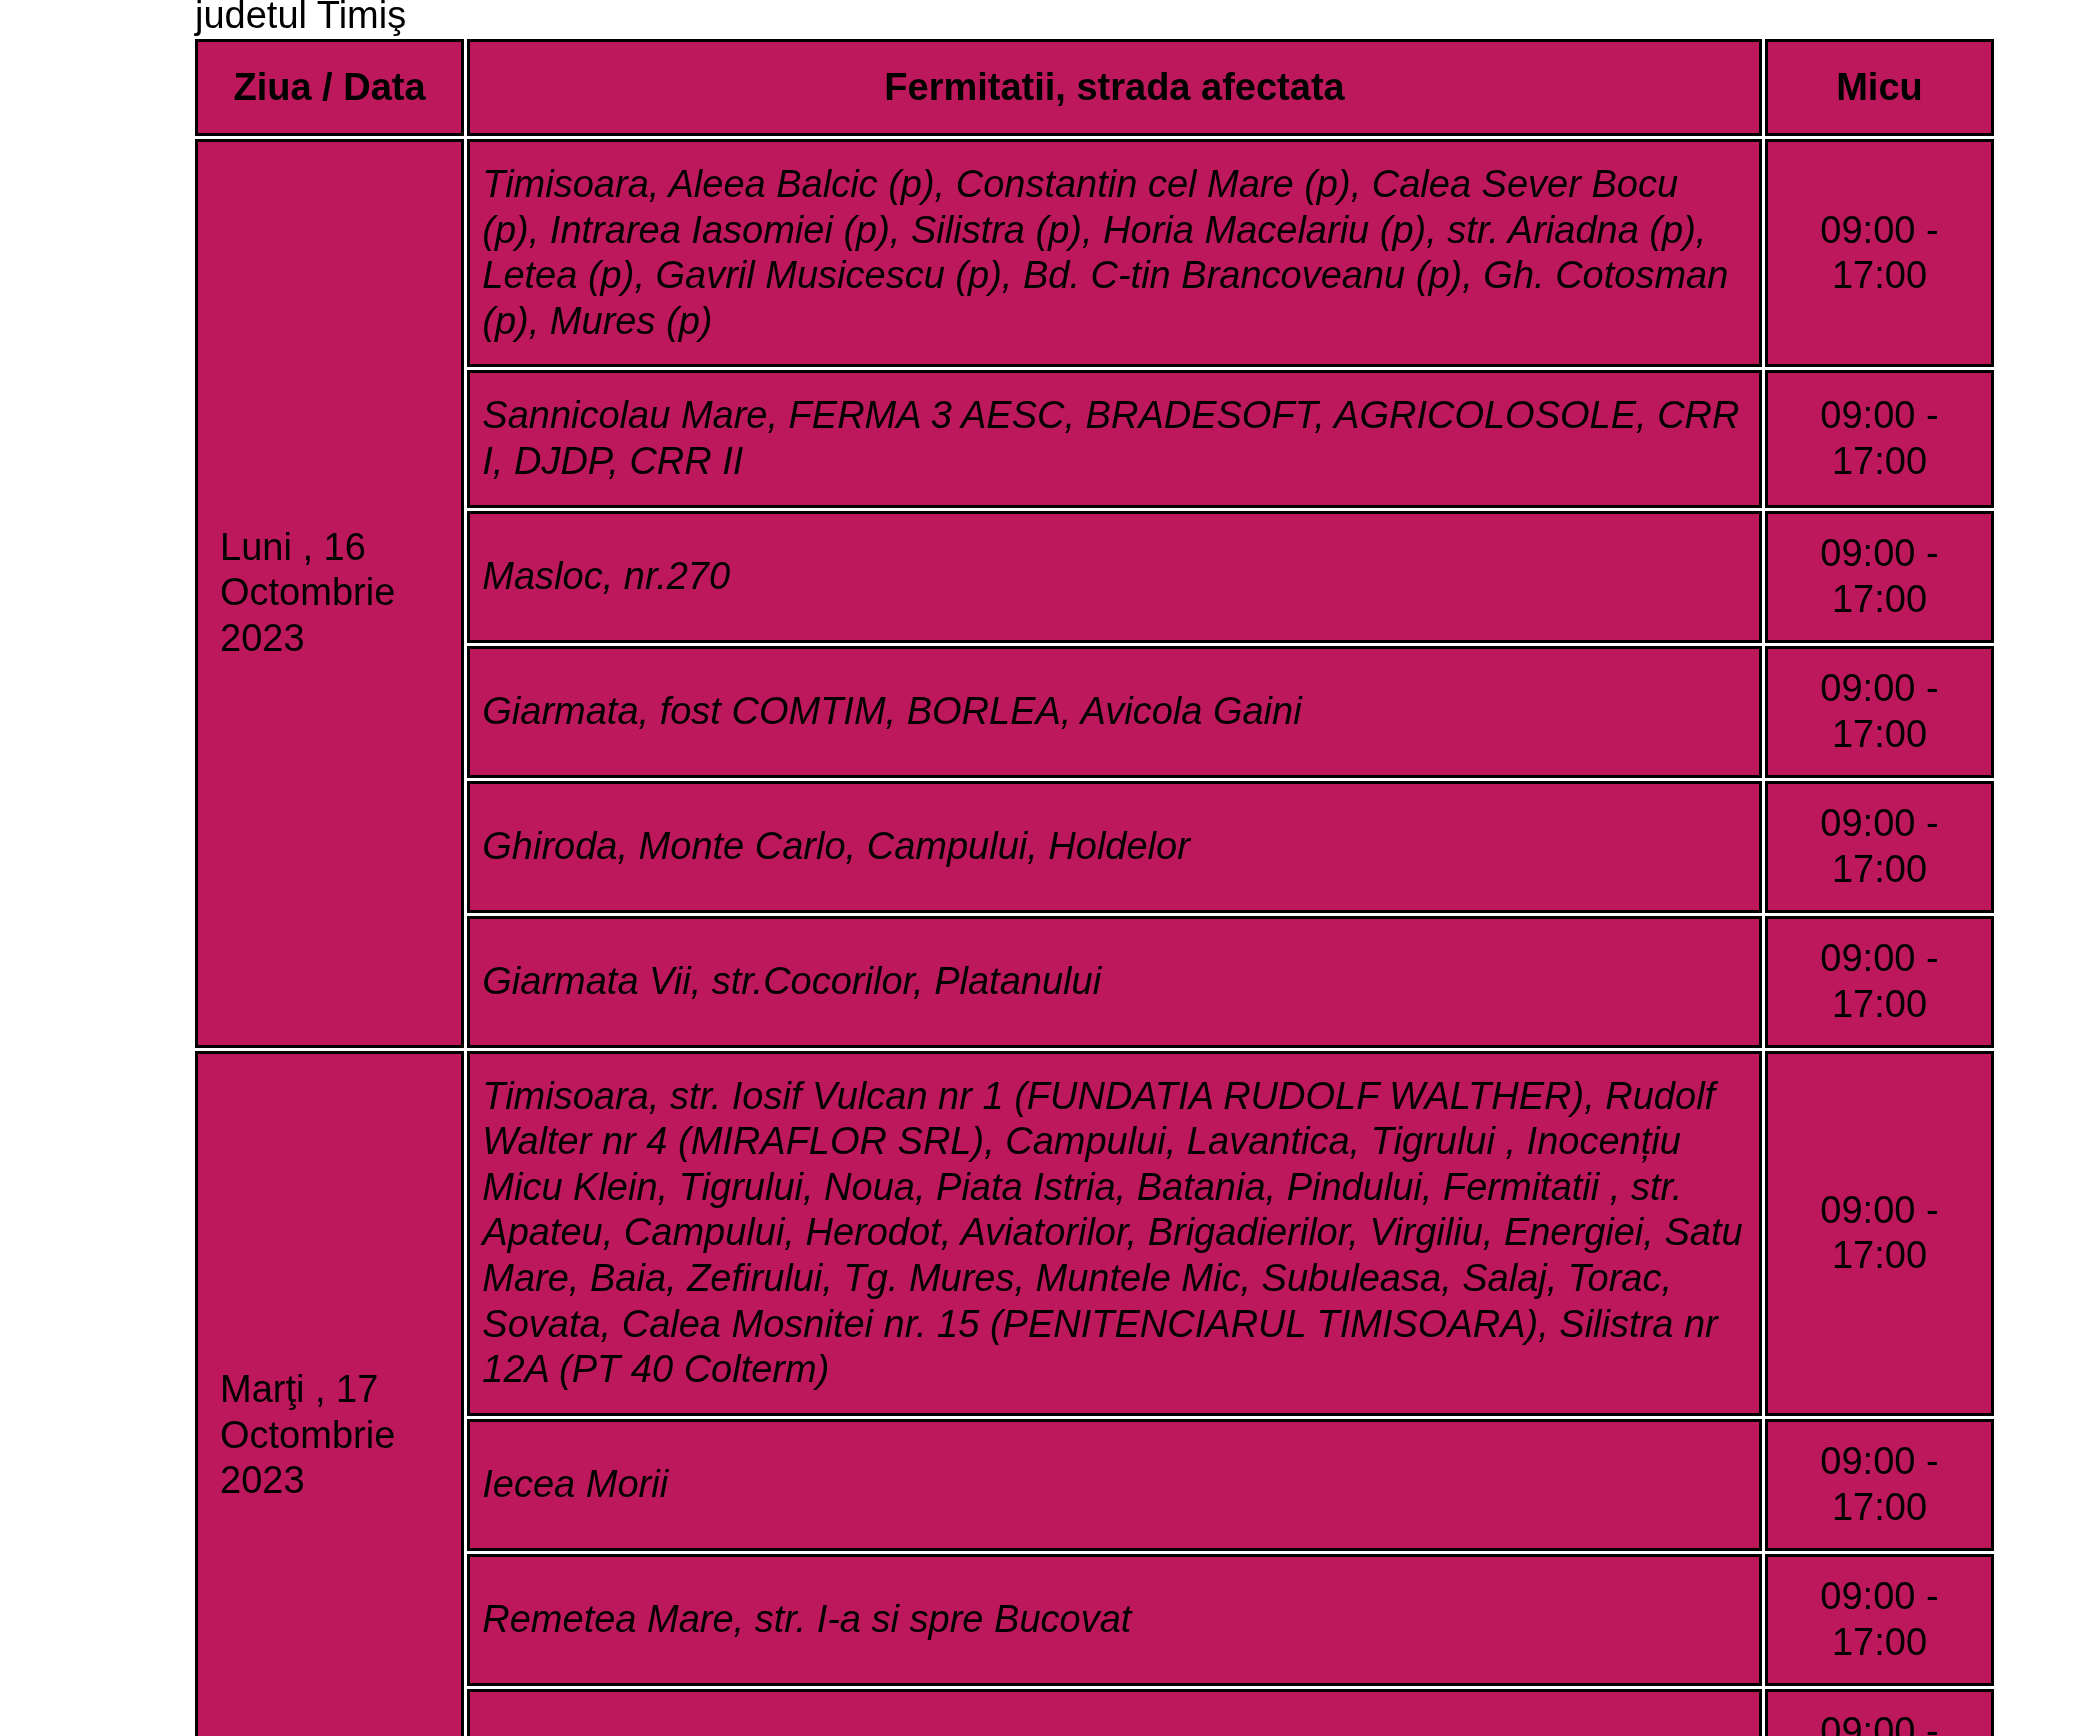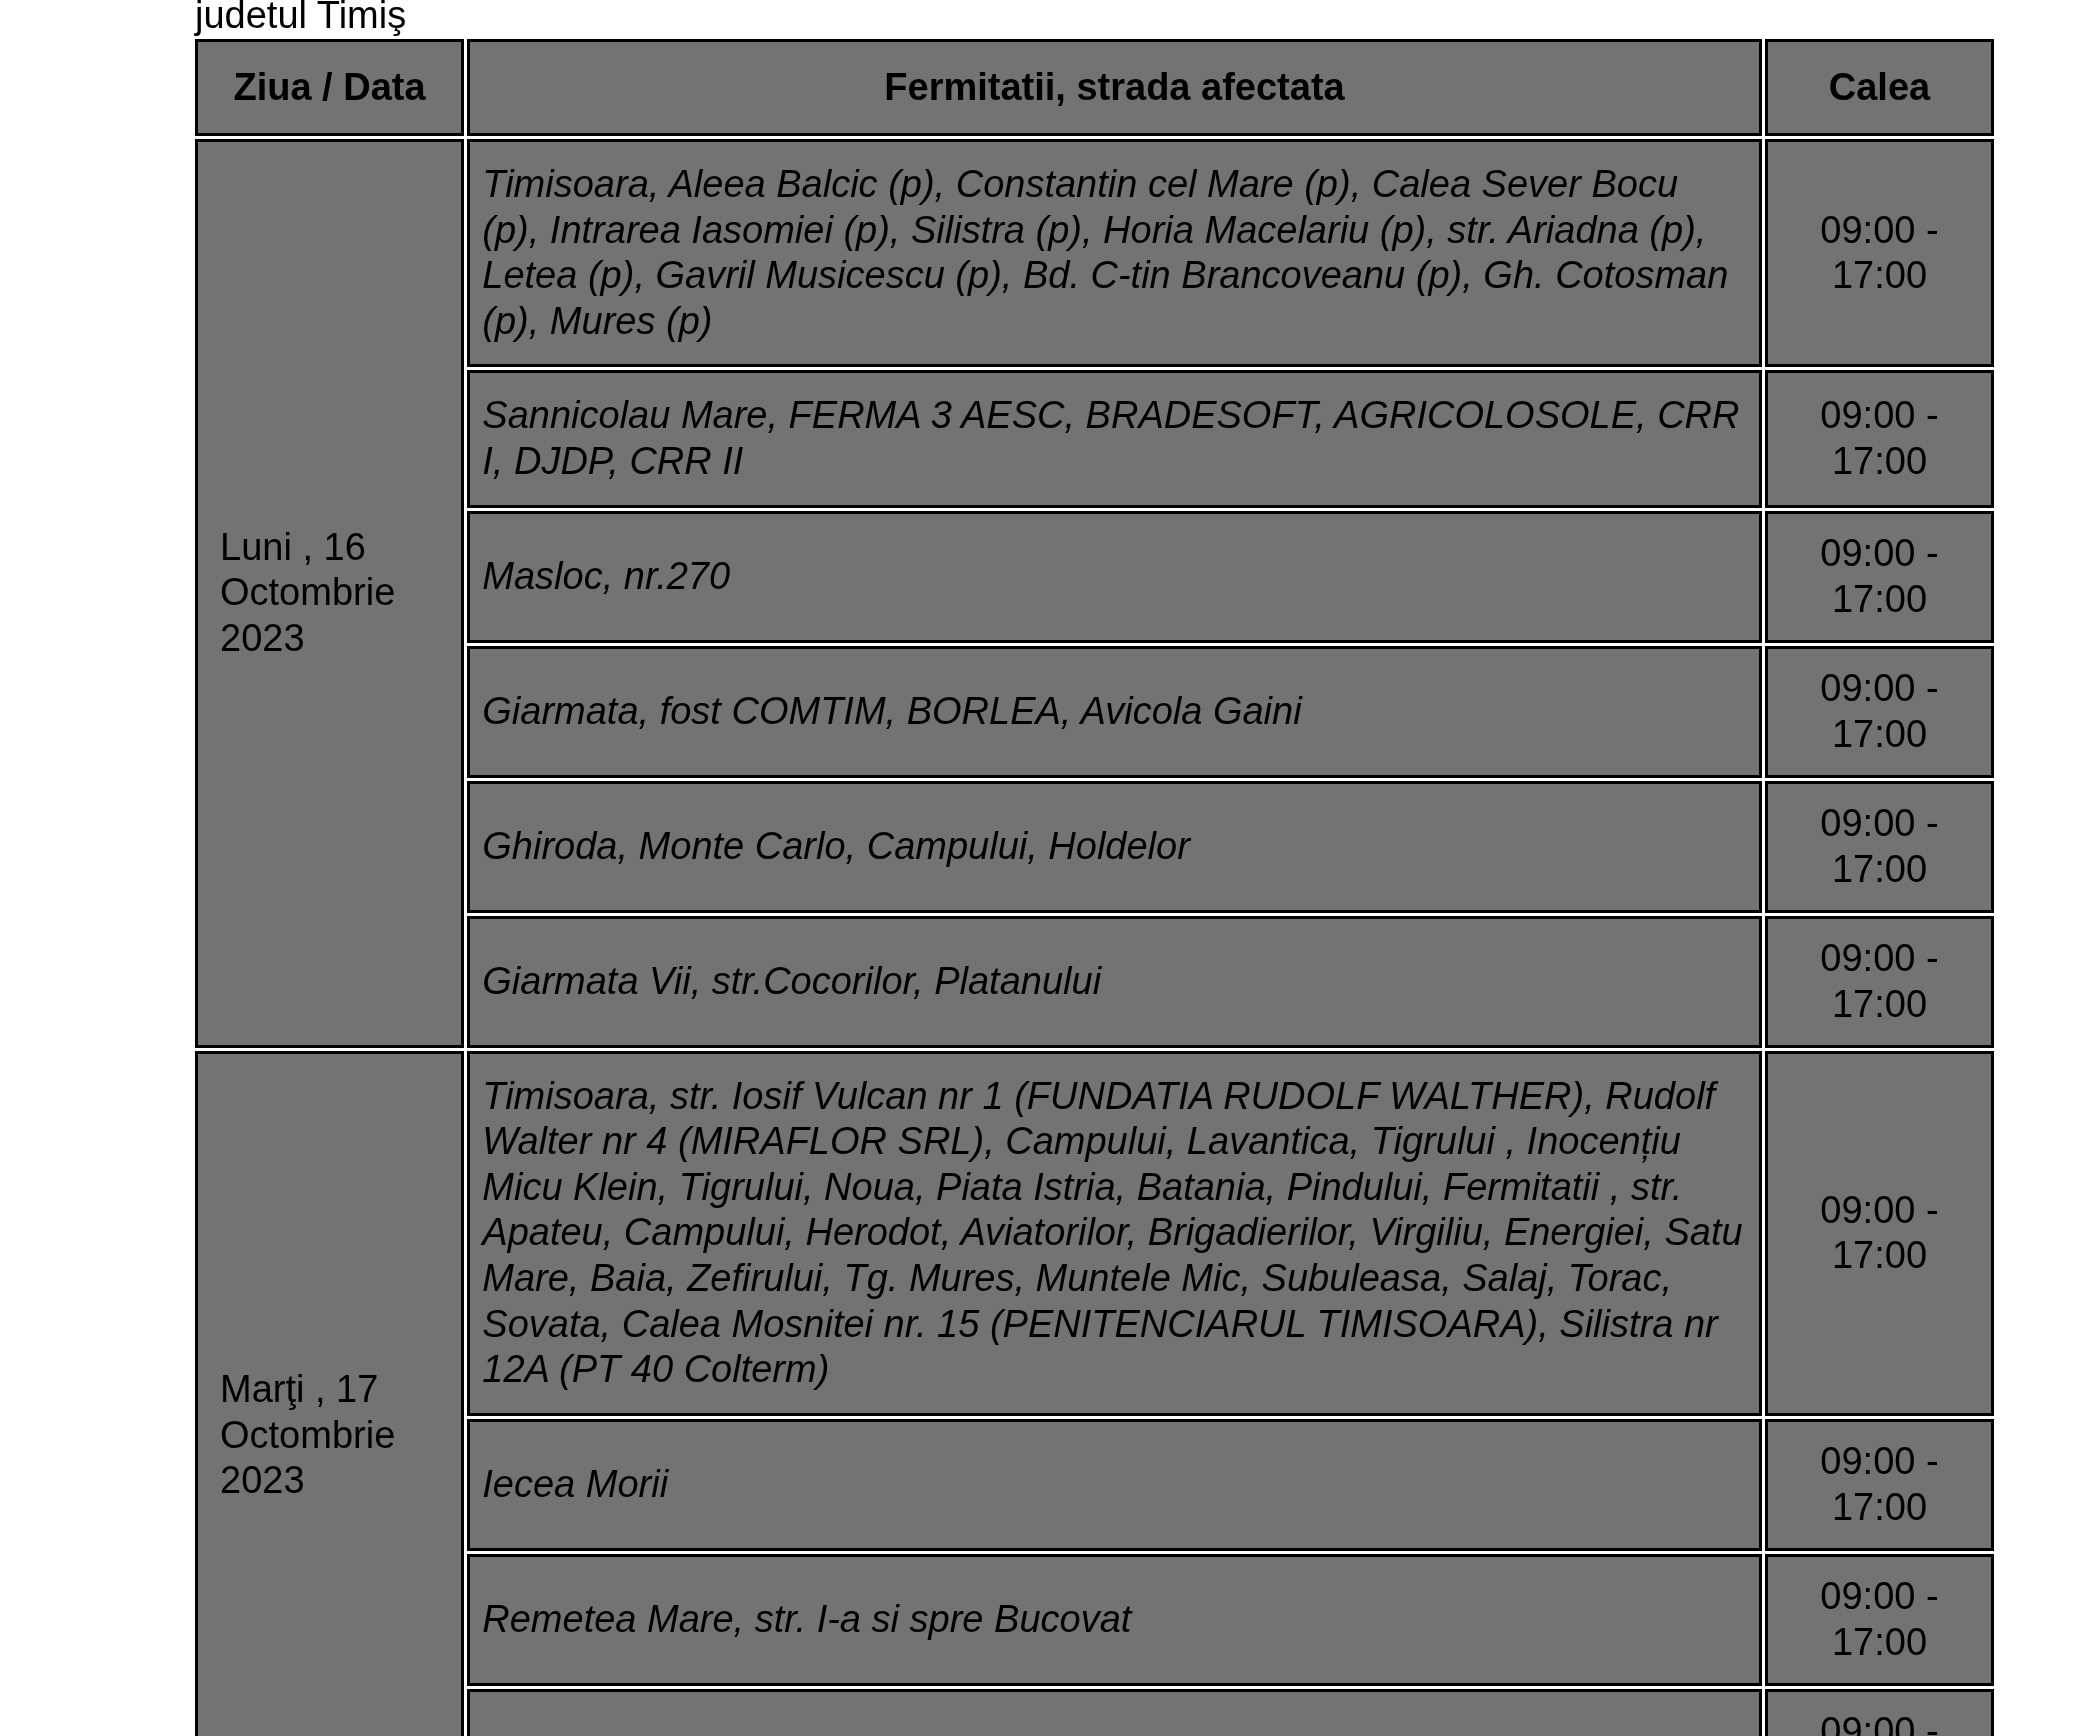--- a/index.html
+++ b/index.html
@@ -32,21 +32,21 @@
     position: absolute;
     left: 192px;
     top: 36px;
     border-collapse: separate;
     border-spacing: 3.3px;
     table-layout: fixed;
     width: 1805px;
   }
   th, td {
     border: 3.3px solid #000000;
-    background: #737373;
+    background: #be185d;
     vertical-align: middle;
     font-size: 38px;
     line-height: 1.2;
     word-wrap: break-word;
   }
   thead tr { height: 97px; }
   tbody tr { height: 132px; }
   th {
     font-weight: bold;
     text-align: center;
@@ -79,21 +79,21 @@
   <table class="schedule">
     <colgroup>
       <col class="c-day">
       <col class="c-loc">
       <col class="c-time">
     </colgroup>
     <thead>
       <tr>
         <th>Ziua / Data</th>
         <th>Fermitatii, strada afectata</th>
-        <th>Calea</th>
+        <th>Micu</th>
       </tr>
     </thead>
     <tbody>
         <tr>
           <td class="day-cell" rowspan="6">Luni , 16 Octombrie 2023</td>
           <td class="loc-cell">Timisoara, Aleea Balcic (p), Constantin cel Mare (p), Calea Sever Bocu (p), Intrarea Iasomiei (p), Silistra (p), Horia Macelariu (p), str. Ariadna (p), Letea (p), Gavril Musicescu (p), Bd. C-tin Brancoveanu (p), Gh. Cotosman (p), Mures (p)</td>
           <td class="time-cell">09:00 - 17:00</td>
         </tr>
         <tr>
           <td class="loc-cell">Sannicolau Mare, FERMA 3 AESC, BRADESOFT, AGRICOLOSOLE, CRR I, DJDP, CRR II</td>

